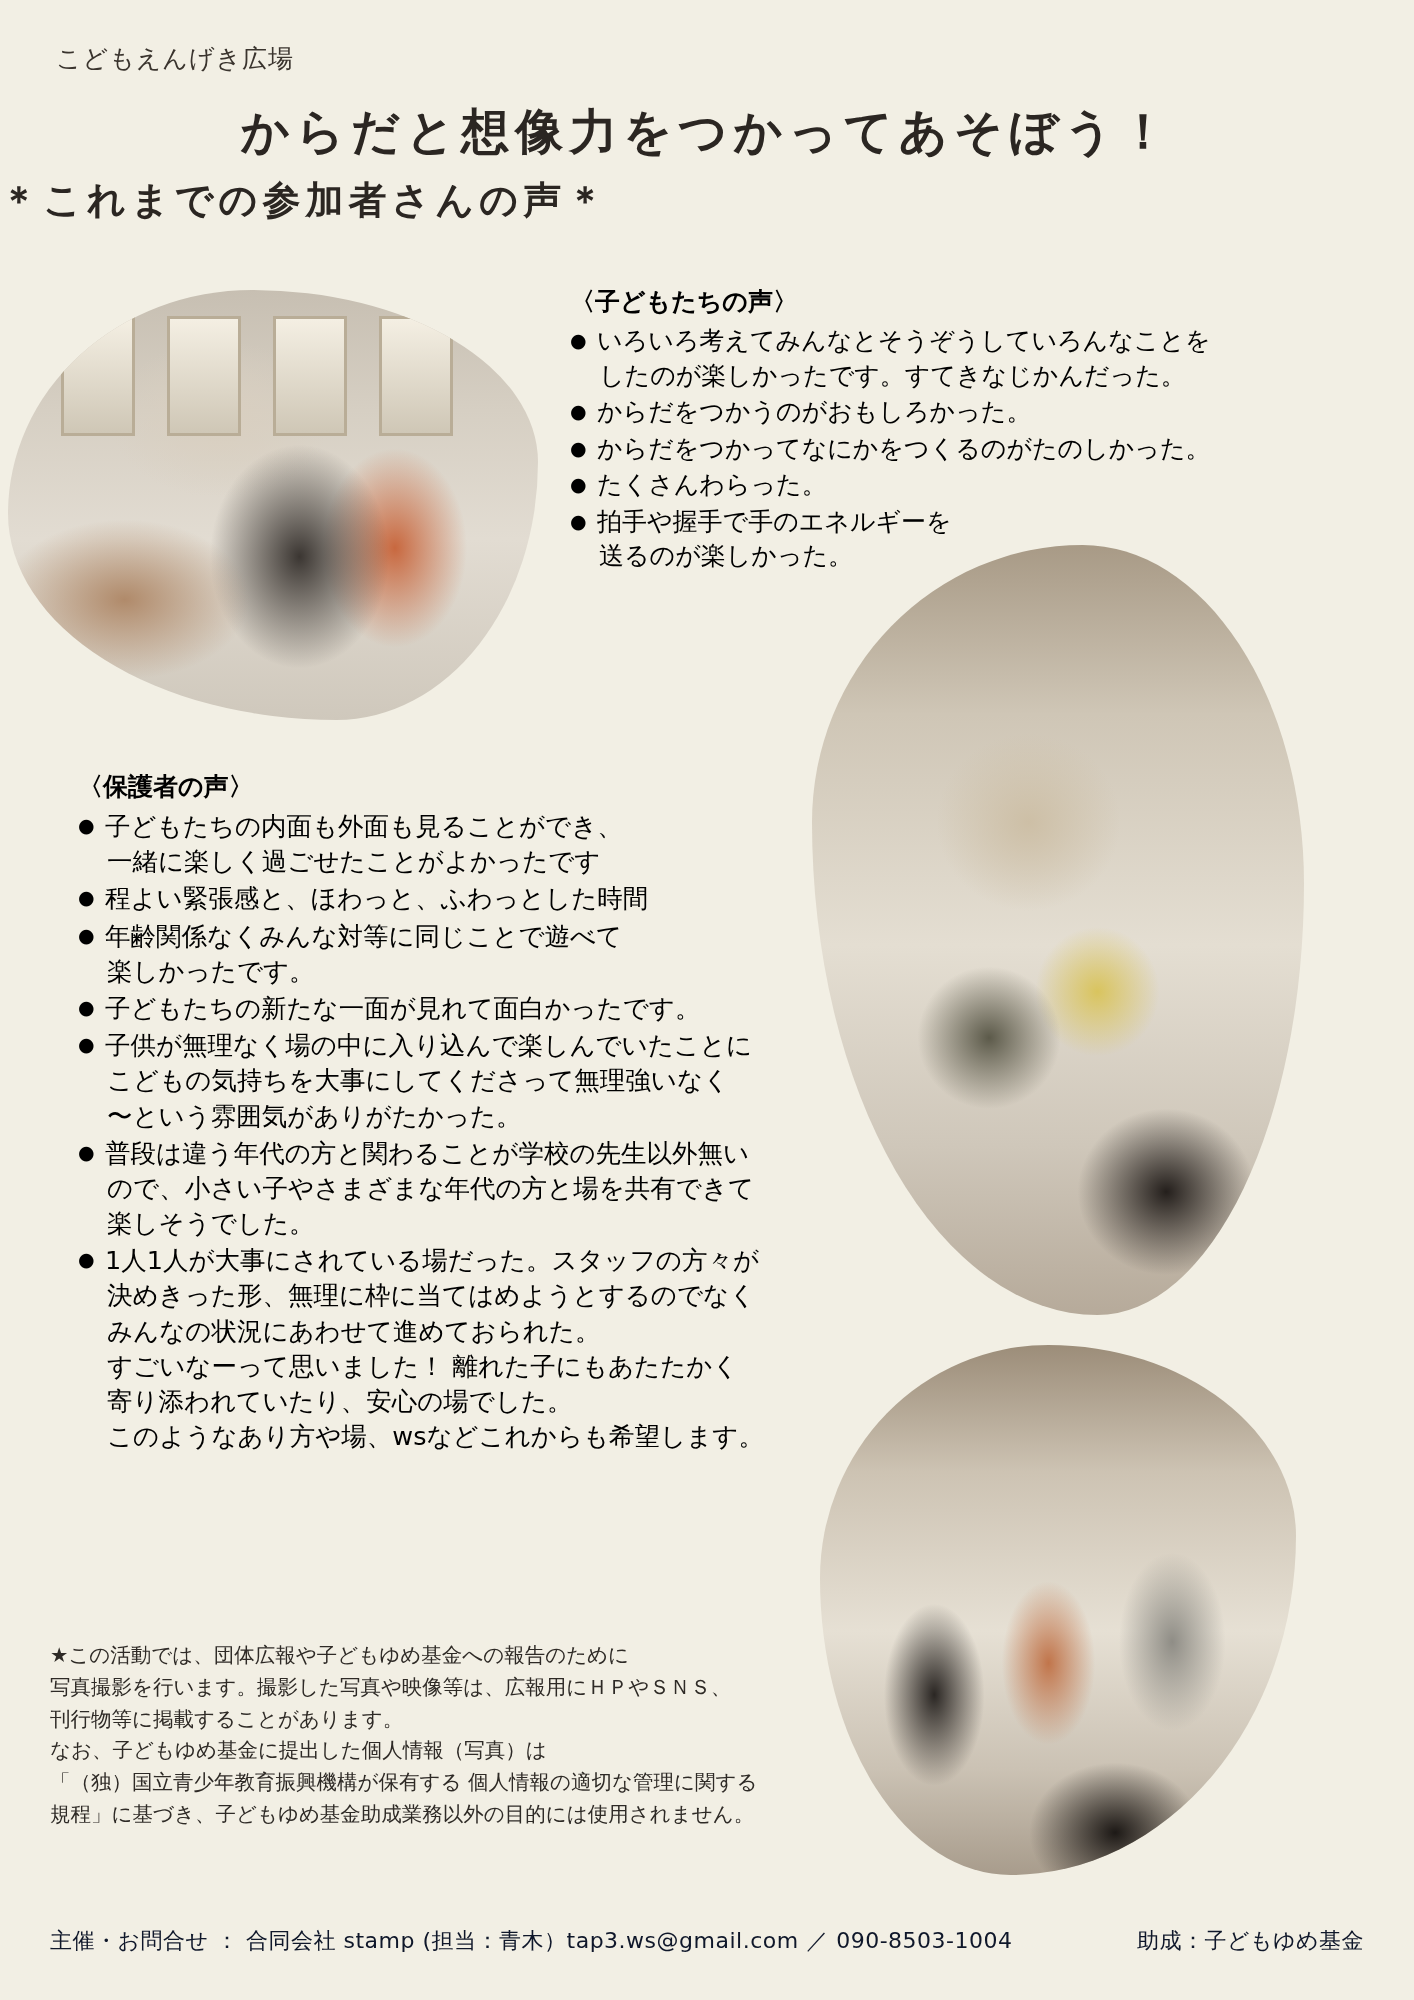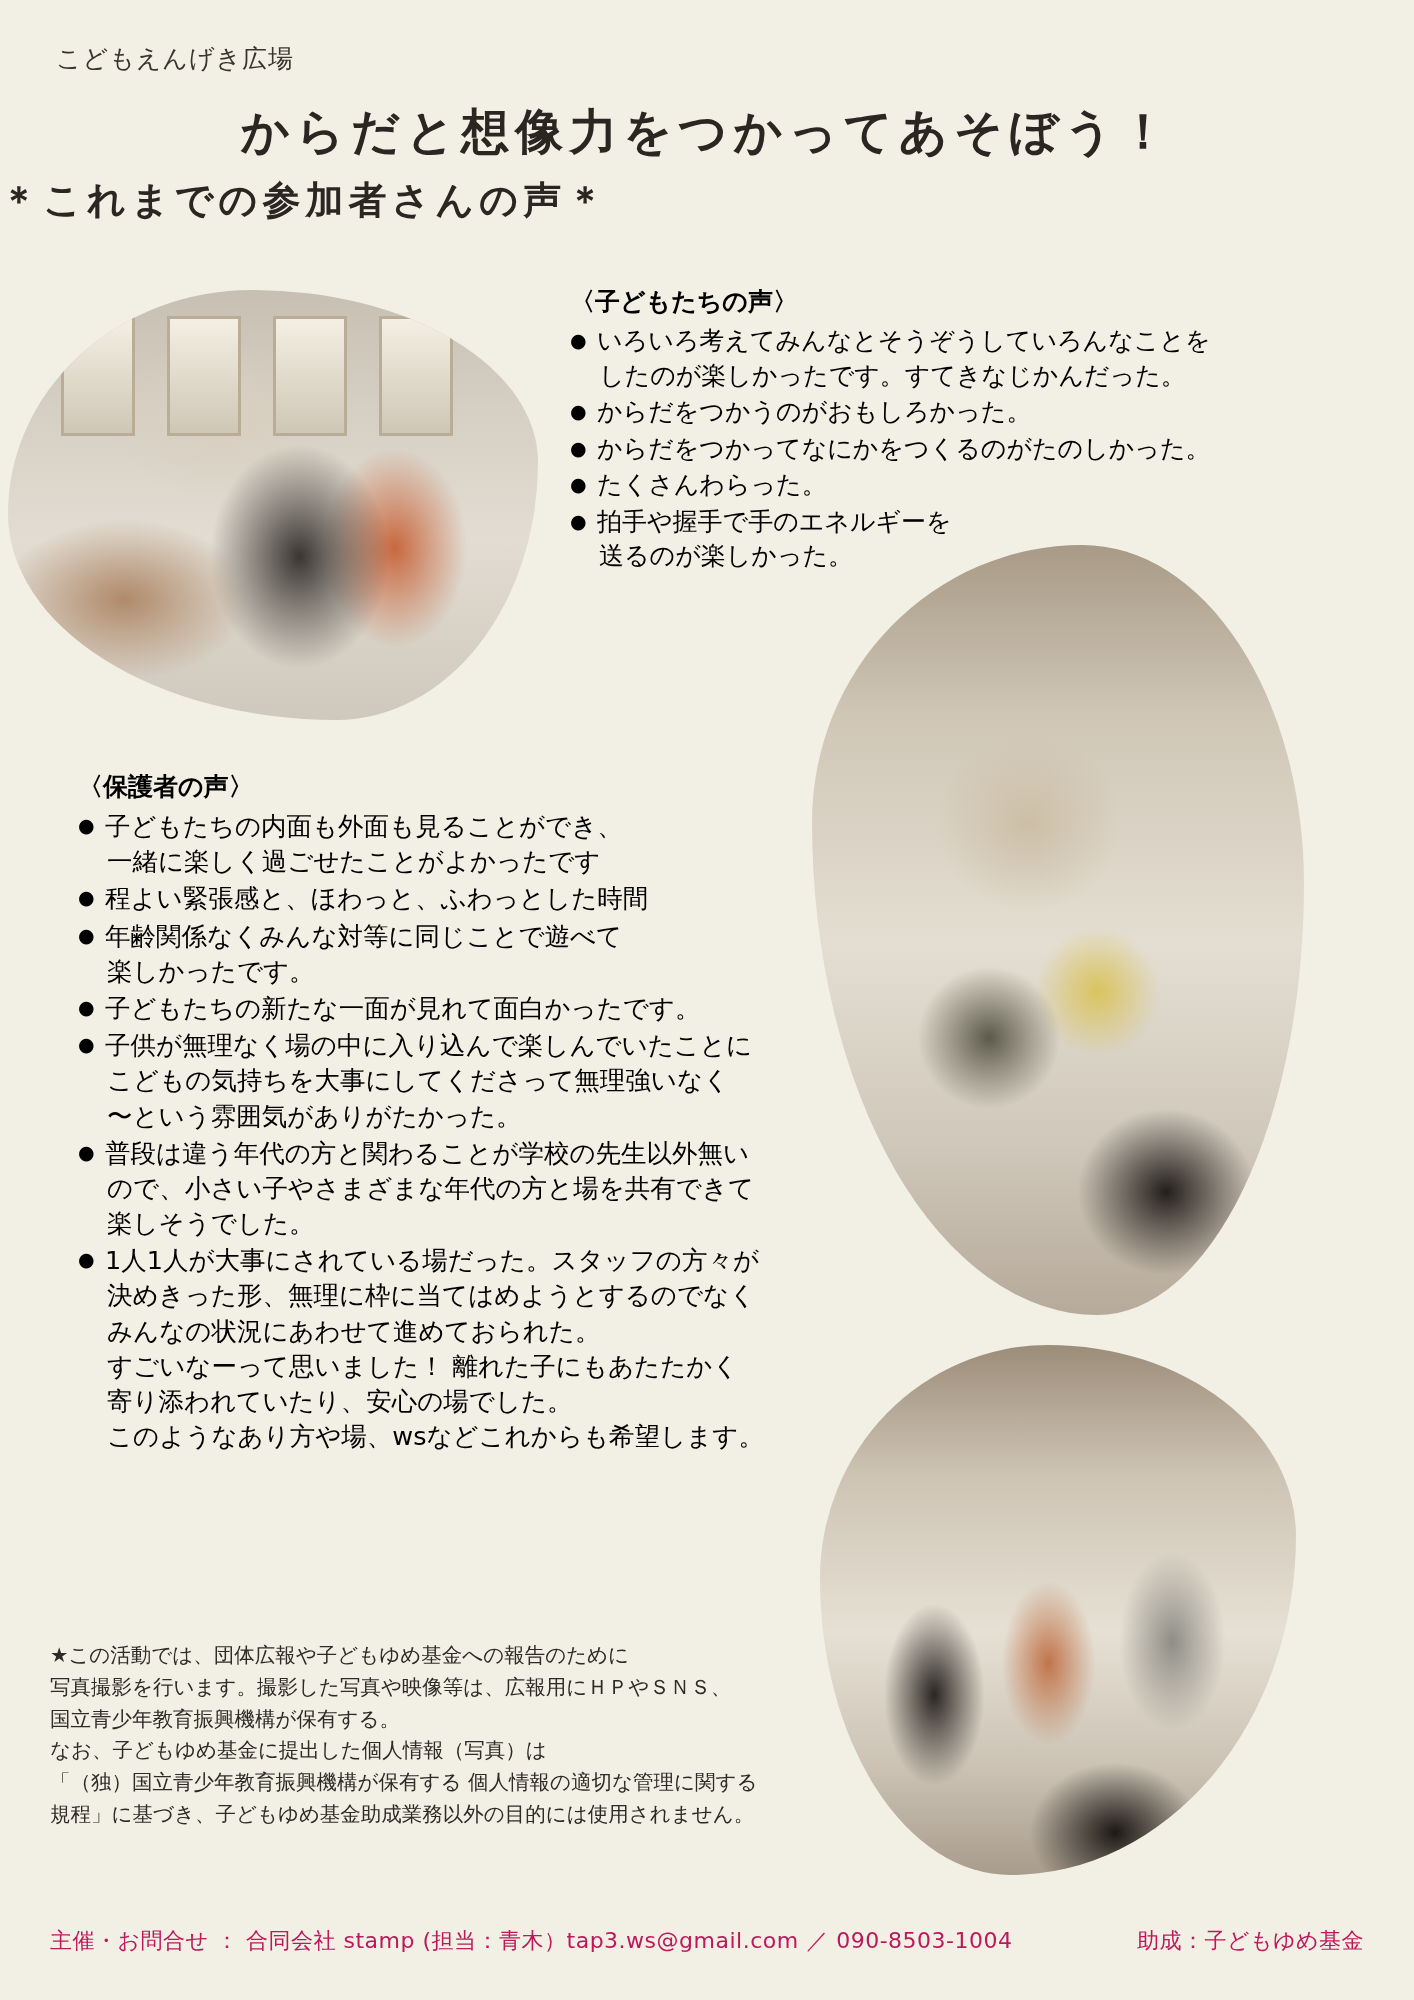--- a/index.html
+++ b/index.html
@@ -142,21 +142,21 @@
 
   
   #footer {
     position: absolute;
     left: 0; right: 0; bottom: 44px;
     padding: 0 50px;
     display: flex;
     justify-content: space-between;
     align-items: baseline;
     font-size: 22px;
-    color: #be185d;
+    color: #0f172a;
   }
   #footer .left { letter-spacing: 0.5px; }
   #footer .right { letter-spacing: 0.5px; }
 </style>
 </head>
 <body>
 
 <div class="kicker">こどもえんげき広場</div>
 <div class="title">からだと想像力をつかってあそぼう！</div>
 <div class="subtitle">＊これまでの参加者さんの声＊</div>
@@ -235,21 +235,21 @@
   </ul>
 </div>
 
 <div class="photo" id="photo-3">
   <div class="inner"></div>
 </div>
 
 <div id="notice">
   <p>★この活動では、団体広報や子どもゆめ基金への報告のために</p>
   <p>写真撮影を行います。撮影した写真や映像等は、広報用にＨＰやＳＮＳ、</p>
-  <p>国立青少年教育振興機構が保有する。</p>
+  <p>刊行物等に掲載することがあります。</p>
   <p>なお、子どもゆめ基金に提出した個人情報（写真）は</p>
   <p>「（独）国立青少年教育振興機構が保有する 個人情報の適切な管理に関する</p>
   <p>規程」に基づき、子どもゆめ基金助成業務以外の目的には使用されません。</p>
 </div>
 
 <div id="footer">
   <div class="left">主催・お問合せ ： 合同会社 stamp (担当：青木）tap3.ws@gmail.com ／ 090-8503-1004</div>
   <div class="right">助成：子どもゆめ基金</div>
 </div>
 

